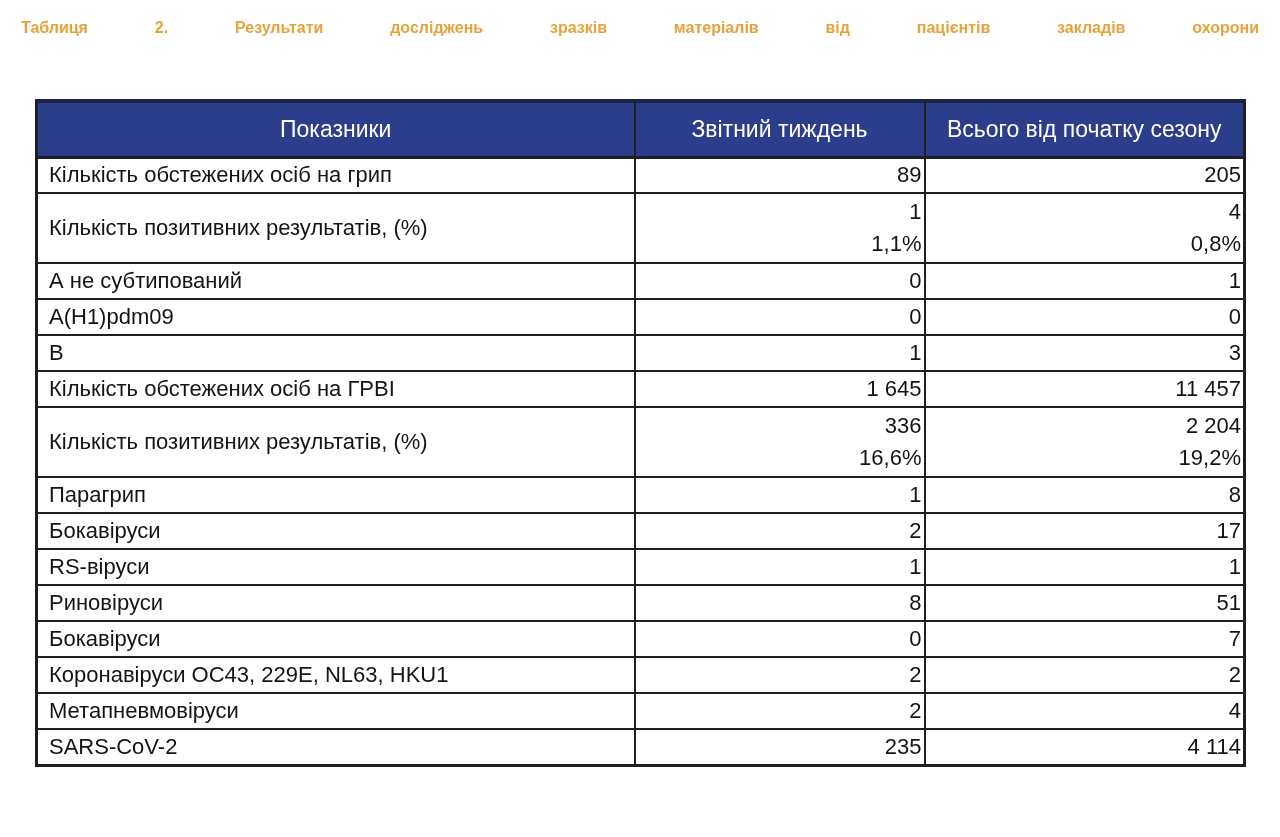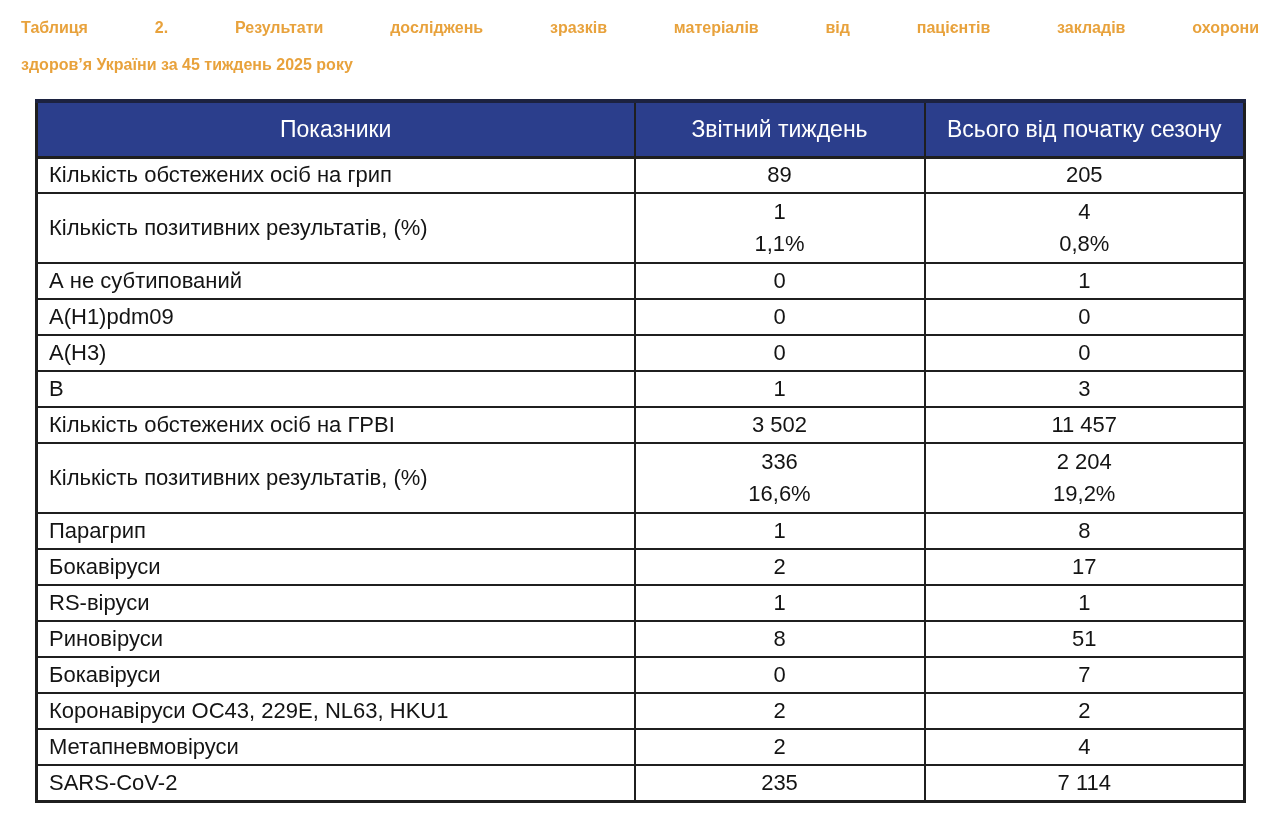--- a/index.html
+++ b/index.html
@@ -77,32 +77,31 @@
     padding: 1px 2px;
     vertical-align: middle;
     line-height: 30px;
   }
   table.results tbody td.c1 {
     text-align: left;
     padding-left: 11px;
     border-radius: 14px;
   }
   table.results tbody td.c2,
-  table.results tbody td.c3 { text-align: center; }
+  table.results tbody td.c3 { text-align: right; }
   table.results tbody tr.tall td { height: 70px; }
   .cell-line { display: block; line-height: 32px; }
 </style>
 </head>
 <body>
 
 <div class="page">
 
   <h1 class="title">
     <span class="title-line justified">Таблиця 2. Результати досліджень зразків матеріалів від пацієнтів закладів охорони</span>
-    <span class="title-line">здоров’я України за 45 тиждень 2025 року</span>
   </h1>
 
   <table class="results">
     <colgroup>
         <col class="c1">
         <col class="c2">
         <col class="c3">
       </colgroup>
     <thead>
       <tr>
@@ -132,32 +131,27 @@
         <td class="c1">А не субтипований</td>
         <td class="c2">0</td>
         <td class="c3">1</td>
       </tr>
       <tr>
         <td class="c1">A(H1)pdm09</td>
         <td class="c2">0</td>
         <td class="c3">0</td>
       </tr>
       <tr>
-        <td class="c1">A(H3)</td>
-        <td class="c2">0</td>
-        <td class="c3">0</td>
-      </tr>
-      <tr>
         <td class="c1">B</td>
         <td class="c2">1</td>
         <td class="c3">3</td>
       </tr>
       <tr>
         <td class="c1">Кількість обстежених осіб на ГРВІ</td>
-        <td class="c2">3 502</td>
+        <td class="c2">1 645</td>
         <td class="c3">11 457</td>
       </tr>
       <tr class="tall">
         <td class="c1">Кількість позитивних результатів, (%)</td>
         <td class="c2">
           <span class="cell-line">336</span>
           <span class="cell-line">16,6%</span>
         </td>
         <td class="c3">
           <span class="cell-line">2 204</span>
@@ -195,17 +189,17 @@
         <td class="c3">2</td>
       </tr>
       <tr>
         <td class="c1">Метапневмовіруси</td>
         <td class="c2">2</td>
         <td class="c3">4</td>
       </tr>
       <tr>
         <td class="c1">SARS-CoV-2</td>
         <td class="c2">235</td>
-        <td class="c3">7 114</td>
+        <td class="c3">4 114</td>
       </tr>
     </tbody>
   </table>
 </div>
 
 </body></html>

